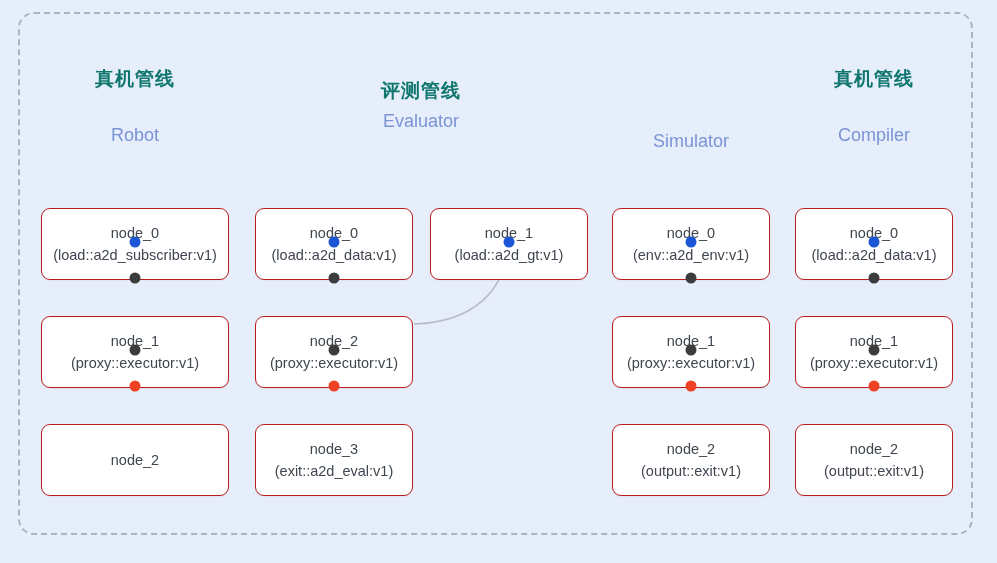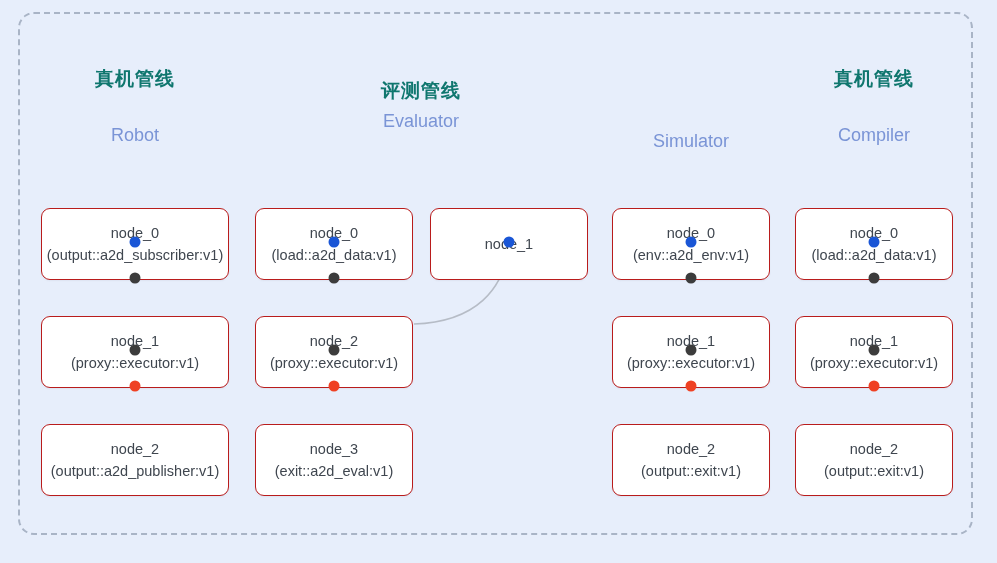--- a/index.html
+++ b/index.html
@@ -123,41 +123,41 @@
   <div class="col-title-cn" style="left:327px; top:78px; width:188px;">评测管线</div>
   <div class="col-title-en" style="left:327px; top:111px; width:188px;">Evaluator</div>
 
   <div class="col-title-en" style="left:597px; top:131px; width:188px;">Simulator</div>
 
   <div class="col-title-cn" style="left:780px; top:66px; width:188px;">真机管线</div>
   <div class="col-title-en" style="left:780px; top:125px; width:188px;">Compiler</div>
 
   <div class="node-box" style="left:41px; top:170px; width:188px; height:72px;">
     <div class="node-title">node_0</div>
-    <div class="node-sub">(output::a2d_subscriber:v1)</div>
+    <div class="node-sub">(load::a2d_subscriber:v1)</div>
   </div>
   <div class="node-box" style="left:41px; top:278px; width:188px; height:72px;">
     <div class="node-title">node_1</div>
     <div class="node-sub">(proxy::executor:v1)</div>
   </div>
   <div class="node-box" style="left:41px; top:386px; width:188px; height:72px;">
     <div class="node-title">node_2</div>
-    <div class="node-sub">(output::a2d_publisher:v1)</div>
   </div>
   <div class="port blue" style="left:135px; top:242px;"></div>
   <div class="port black" style="left:135px; top:278px;"></div>
   <div class="port black" style="left:135px; top:350px;"></div>
   <div class="port red" style="left:135px; top:386px;"></div>
 
   <div class="node-box" style="left:255px; top:170px; width:158px; height:72px;">
     <div class="node-title">node_0</div>
     <div class="node-sub">(load::a2d_data:v1)</div>
   </div>
   <div class="node-box" style="left:430px; top:170px; width:158px; height:72px;">
     <div class="node-title">node_1</div>
+    <div class="node-sub">(load::a2d_gt:v1)</div>
   </div>
   <div class="node-box" style="left:255px; top:278px; width:158px; height:72px;">
     <div class="node-title">node_2</div>
     <div class="node-sub">(proxy::executor:v1)</div>
   </div>
   <div class="node-box" style="left:255px; top:386px; width:158px; height:72px;">
     <div class="node-title">node_3</div>
     <div class="node-sub">(exit::a2d_eval:v1)</div>
   </div>
   <div class="port blue" style="left:334px; top:242px;"></div>

